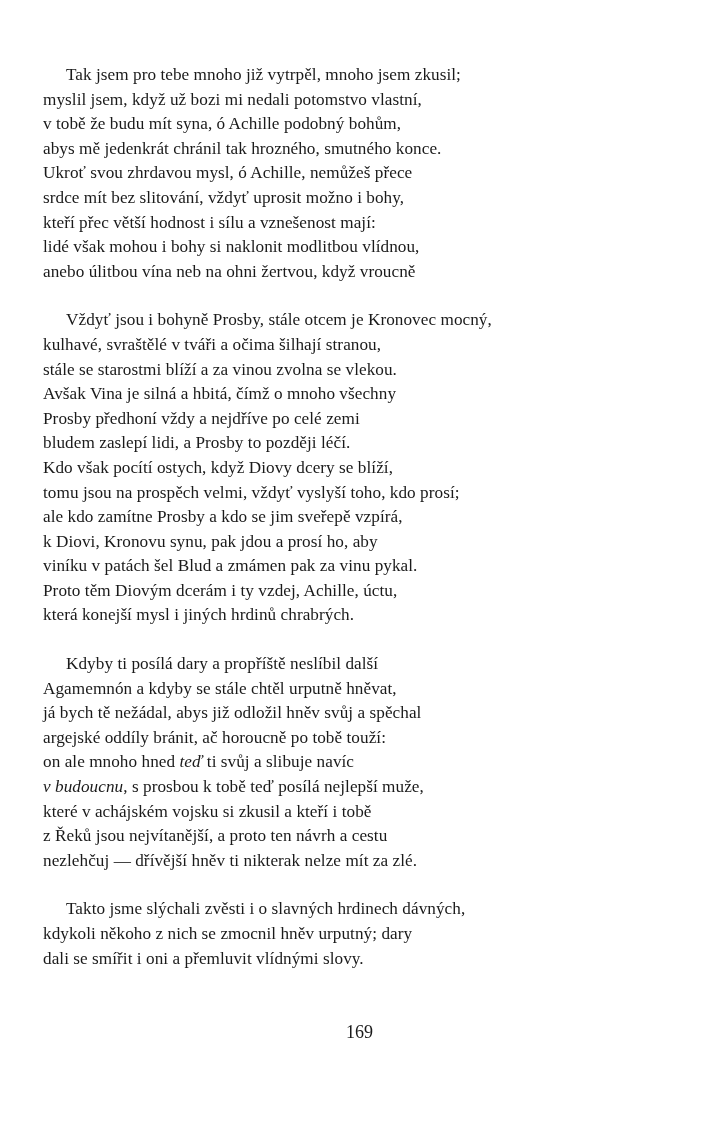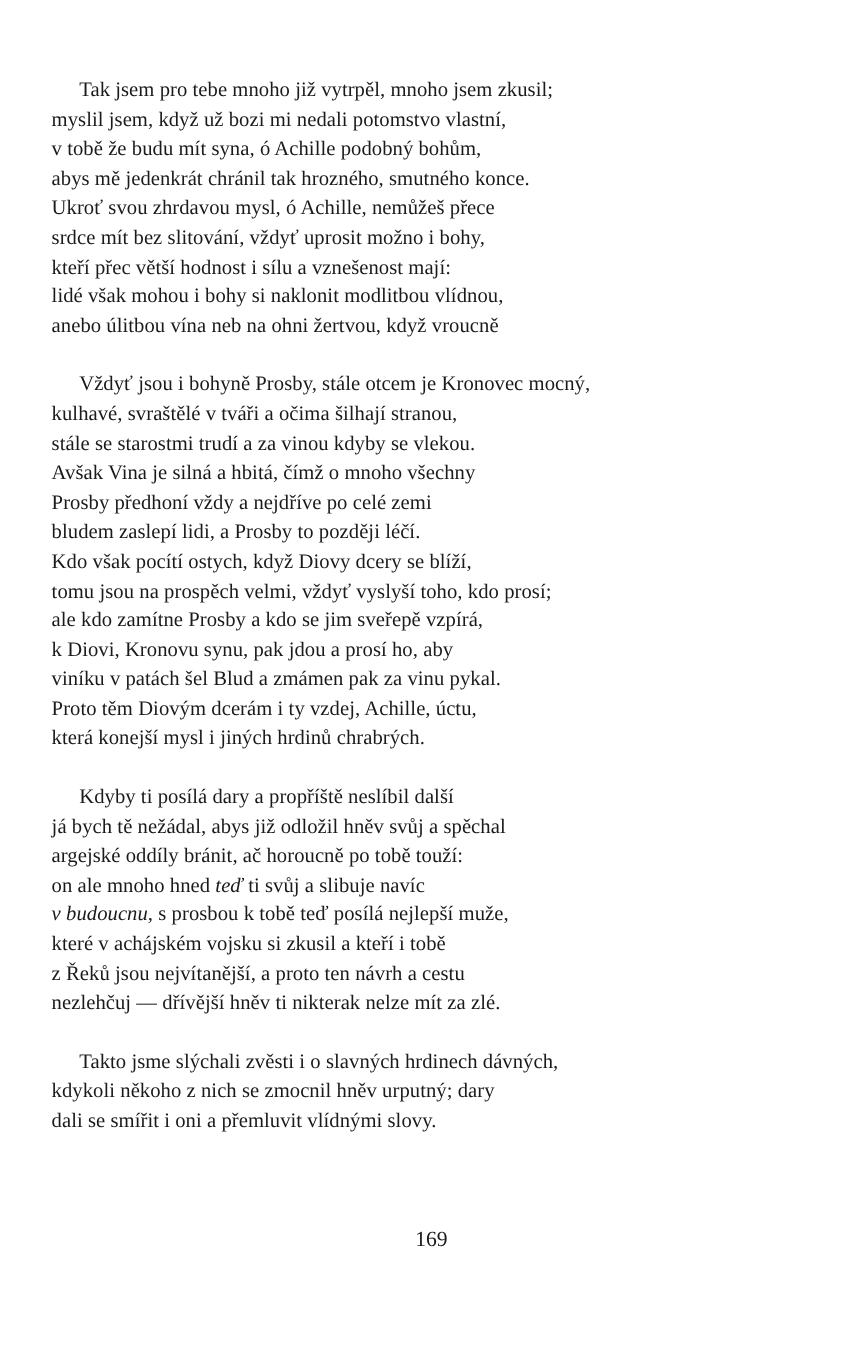--- a/index.html
+++ b/index.html
@@ -63,35 +63,36 @@
     <span class="line">Ukroť svou zhrdavou mysl, ó Achille, nemůžeš přece</span>
     <span class="line">srdce mít bez slitování, vždyť uprosit možno i bohy,</span>
     <span class="line">kteří přec větší hodnost i sílu a vznešenost mají:</span>
     <span class="line">lidé však mohou i bohy si naklonit modlitbou vlídnou,</span>
     <span class="line">anebo úlitbou vína neb na ohni žertvou, když vroucně</span>
   </div>
 
   <div class="stanza">
     <span class="line indent">Vždyť jsou i bohyně Prosby, stále otcem je Kronovec mocný,</span>
     <span class="line">kulhavé, svraštělé v tváři a očima šilhají stranou,</span>
-    <span class="line">stále se starostmi trudí a za vinou kdyby se vlekou.</span>
+    <span class="line">stále se starostmi blíží a za vinou zvolna se vlekou.</span>
     <span class="line">Avšak Vina je silná a hbitá, čímž o mnoho všechny</span>
     <span class="line">Prosby předhoní vždy a nejdříve po celé zemi</span>
     <span class="line">bludem zaslepí lidi, a Prosby to později léčí.</span>
     <span class="line">Kdo však pocítí ostych, když Diovy dcery se blíží,</span>
     <span class="line">tomu jsou na prospěch velmi, vždyť vyslyší toho, kdo prosí;</span>
     <span class="line">ale kdo zamítne Prosby a kdo se jim sveřepě vzpírá,</span>
     <span class="line">k Diovi, Kronovu synu, pak jdou a prosí ho, aby</span>
     <span class="line">viníku v patách šel Blud a zmámen pak za vinu pykal.</span>
     <span class="line">Proto těm Diovým dcerám i ty vzdej, Achille, úctu,</span>
     <span class="line">která konejší mysl i jiných hrdinů chrabrých.</span>
   </div>
 
   <div class="stanza">
     <span class="line indent">Kdyby ti posílá dary a propříště neslíbil další</span>
+    <span class="line">Agamemnón a kdyby se stále chtěl urputně hněvat,</span>
     <span class="line">já bych tě nežádal, abys již odložil hněv svůj a spěchal</span>
     <span class="line">argejské oddíly bránit, ač horoucně po tobě touží:</span>
     <span class="line"><span>on ale mnoho hned </span><i>teď</i><span> ti svůj a slibuje navíc</span></span>
     <span class="line"><span></span><i>v budoucnu</i><span>, s prosbou k tobě teď posílá nejlepší muže,</span></span>
     <span class="line">které v achájském vojsku si zkusil a kteří i tobě</span>
     <span class="line">z Řeků jsou nejvítanější, a proto ten návrh a cestu</span>
     <span class="line">nezlehčuj — dřívější hněv ti nikterak nelze mít za zlé.</span>
   </div>
 
   <div class="stanza">

